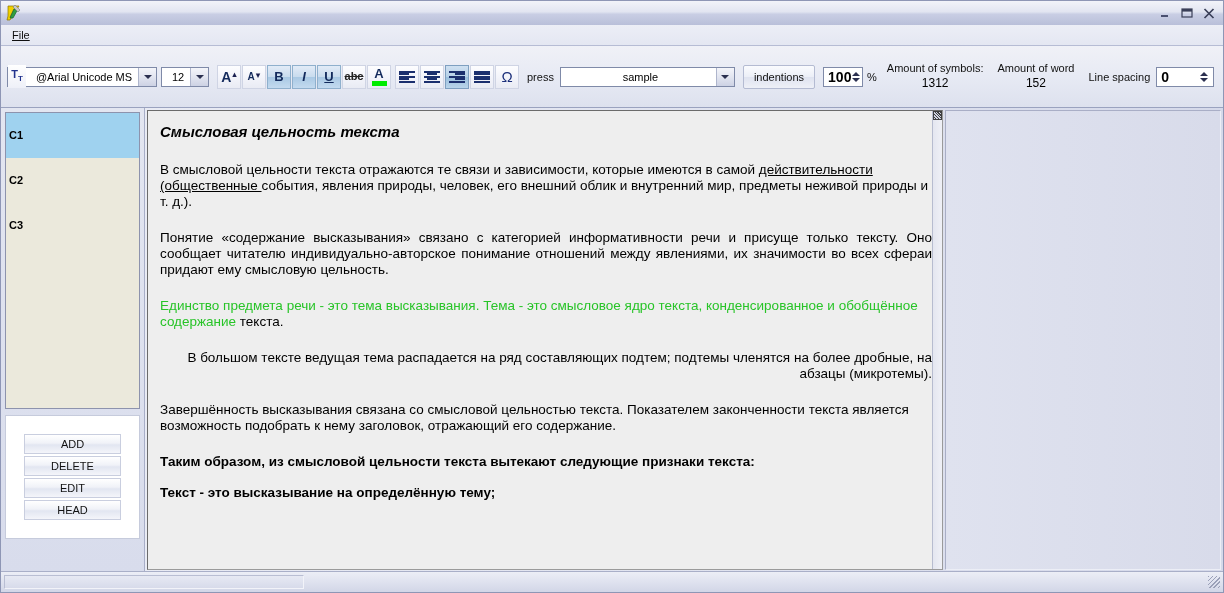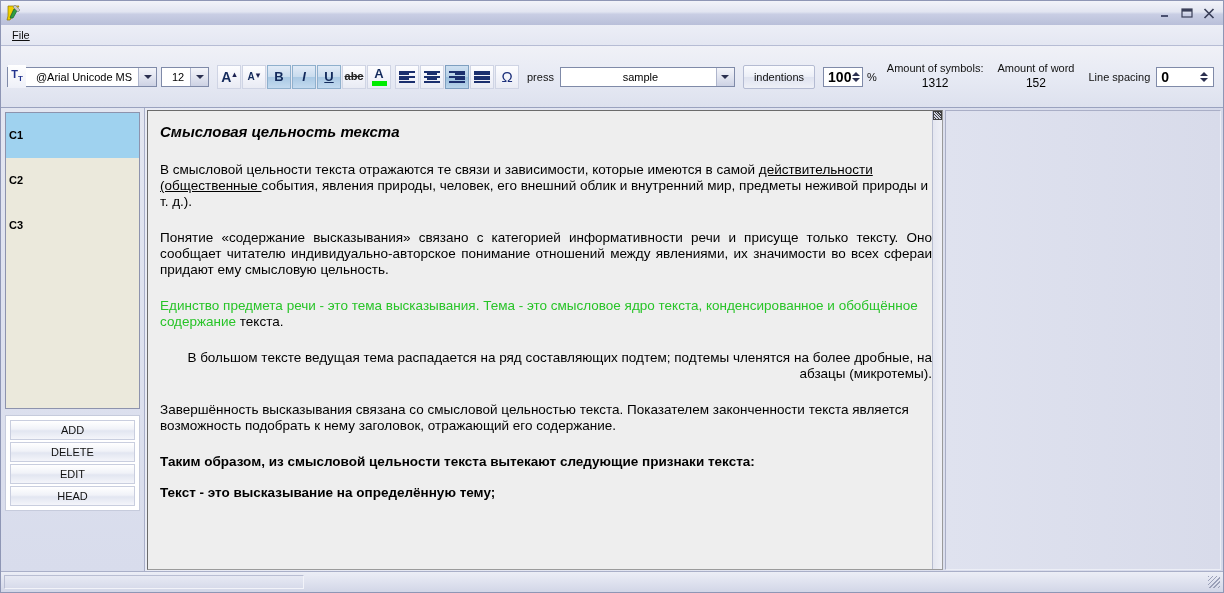--- a/index.html
+++ b/index.html
@@ -186,21 +186,21 @@
     font-size: 11px; font-weight: bold; color: #000;
     padding: 16px 3px; line-height: 13px;
     white-space: nowrap;
   }
   .list-item.sel { background: #9fd2ef; }
 
   .btn-stack {
     margin-top: 6px;
     border: 1px solid #c6cbdc;
     background: #fff;
-    padding: 4px;
+    padding: 18px;
   }
   .side-btn {
     height: 20px;
     display: flex; align-items: center; justify-content: center;
     font-size: 11px; color: #111;
     background: linear-gradient(to bottom, #ffffff 0%, #f0f2f8 45%, #e2e6f1 55%, #f4f5fa 100%);
     border: 1px solid #c9cedf;
     margin-bottom: 2px;
     box-sizing: border-box;
   }

